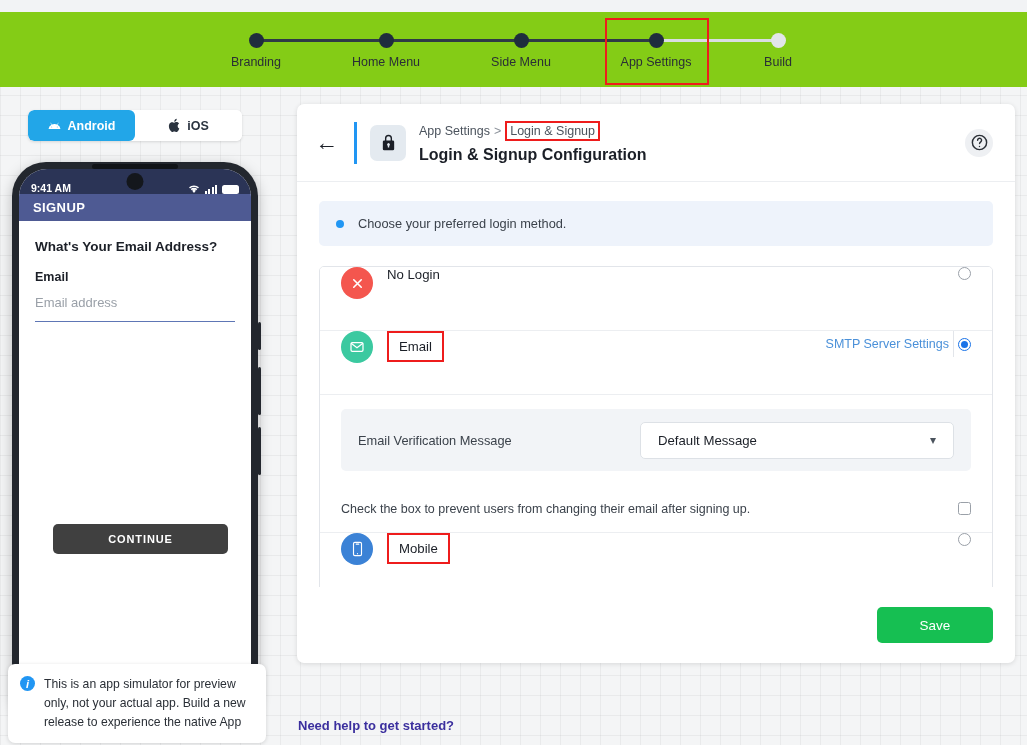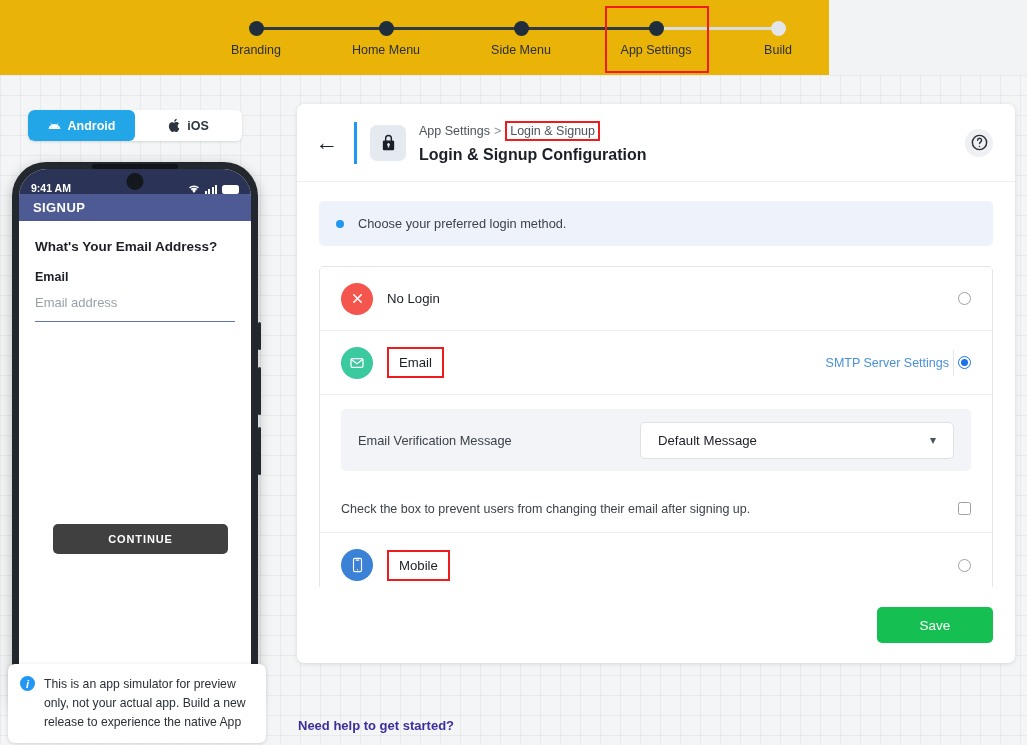--- a/index.html
+++ b/index.html
@@ -19,22 +19,22 @@
     left: 0; top: 75px; right: 0; bottom: 0;
     background-color: #f4f5f6;
     background-image:
       linear-gradient(to right, rgba(0,0,0,0.045) 1px, transparent 1px),
       linear-gradient(to bottom, rgba(0,0,0,0.045) 1px, transparent 1px);
     background-size: 20px 20px;
   }
 
   
   #stepper {
-    position: absolute; left: 0; top: 0; width: 829px; height: 75px;
-    background: #eab308;
+    position: absolute; left: 0; top: 12px; width: 1027px; height: 75px;
+    background: #84cc16;
     z-index: 5;
   }
   .step-track {
     position: absolute; top: 27px; height: 3px; background: #2e3a46;
   }
   .step-track.dim { background: #d9dde2; }
   .step {
     position: absolute; top: 0; width: 130px; text-align: center;
   }
   .step-dot {
@@ -188,21 +188,21 @@
     display: flex; align-items: center; padding: 0 17px; gap: 14px;
     font-size: 12.8px; color: #3b424b;
   }
   .blue-dot { width: 8px; height: 8px; border-radius: 50%; background: #2196f3; flex-shrink: 0; }
 
   #options {
     margin-top: 20px; border: 1px solid #e2e5ea; border-radius: 5px;
     overflow: hidden;
   }
   .opt-row {
-    display: flex; align-items: center; padding: 0 21px;
+    display: flex; align-items: flex-start; padding: 0 21px;
     height: 64px; border-bottom: 1px solid #eceef1;
     background: #ffffff;
   }
   .opt-row:last-child { border-bottom: none; }
   .opt-icon {
     width: 32px; height: 32px; border-radius: 50%;
     display: flex; align-items: center; justify-content: center;
     flex-shrink: 0; margin-right: 14px;
   }
   .ic-nologin { background: #f4564e; }

